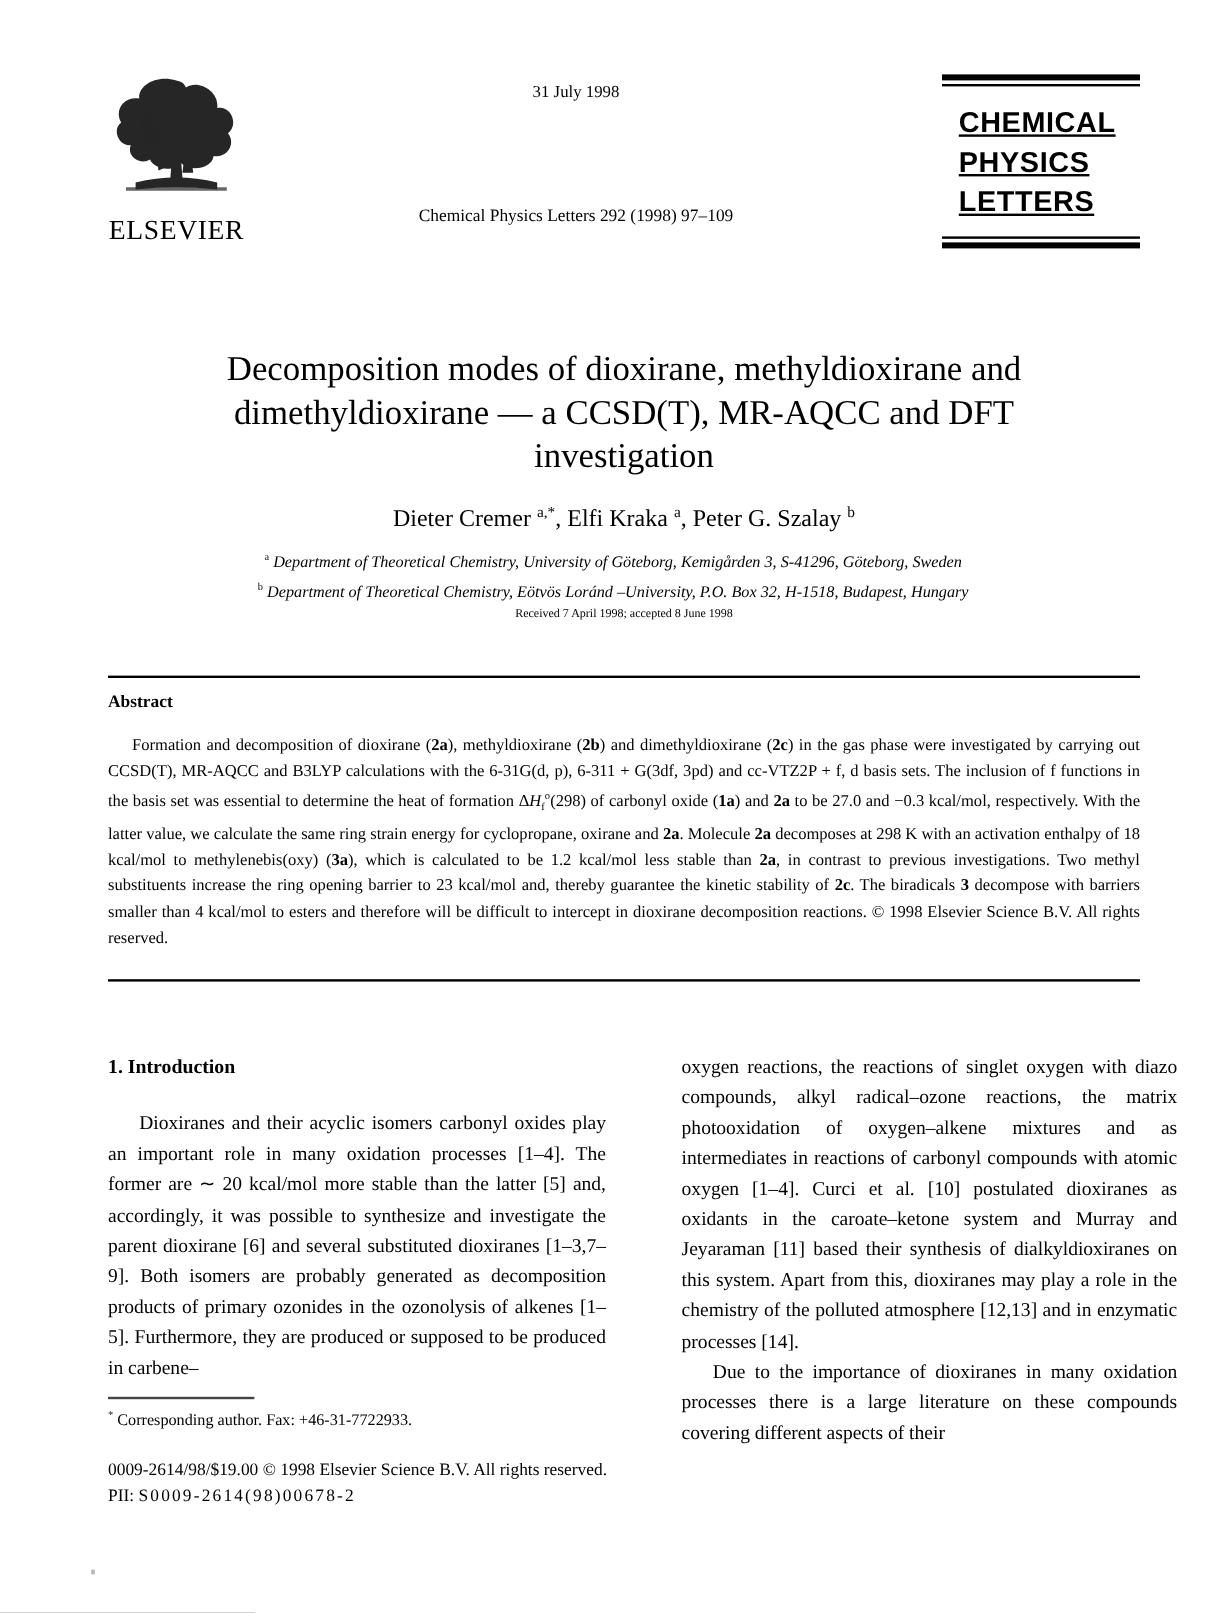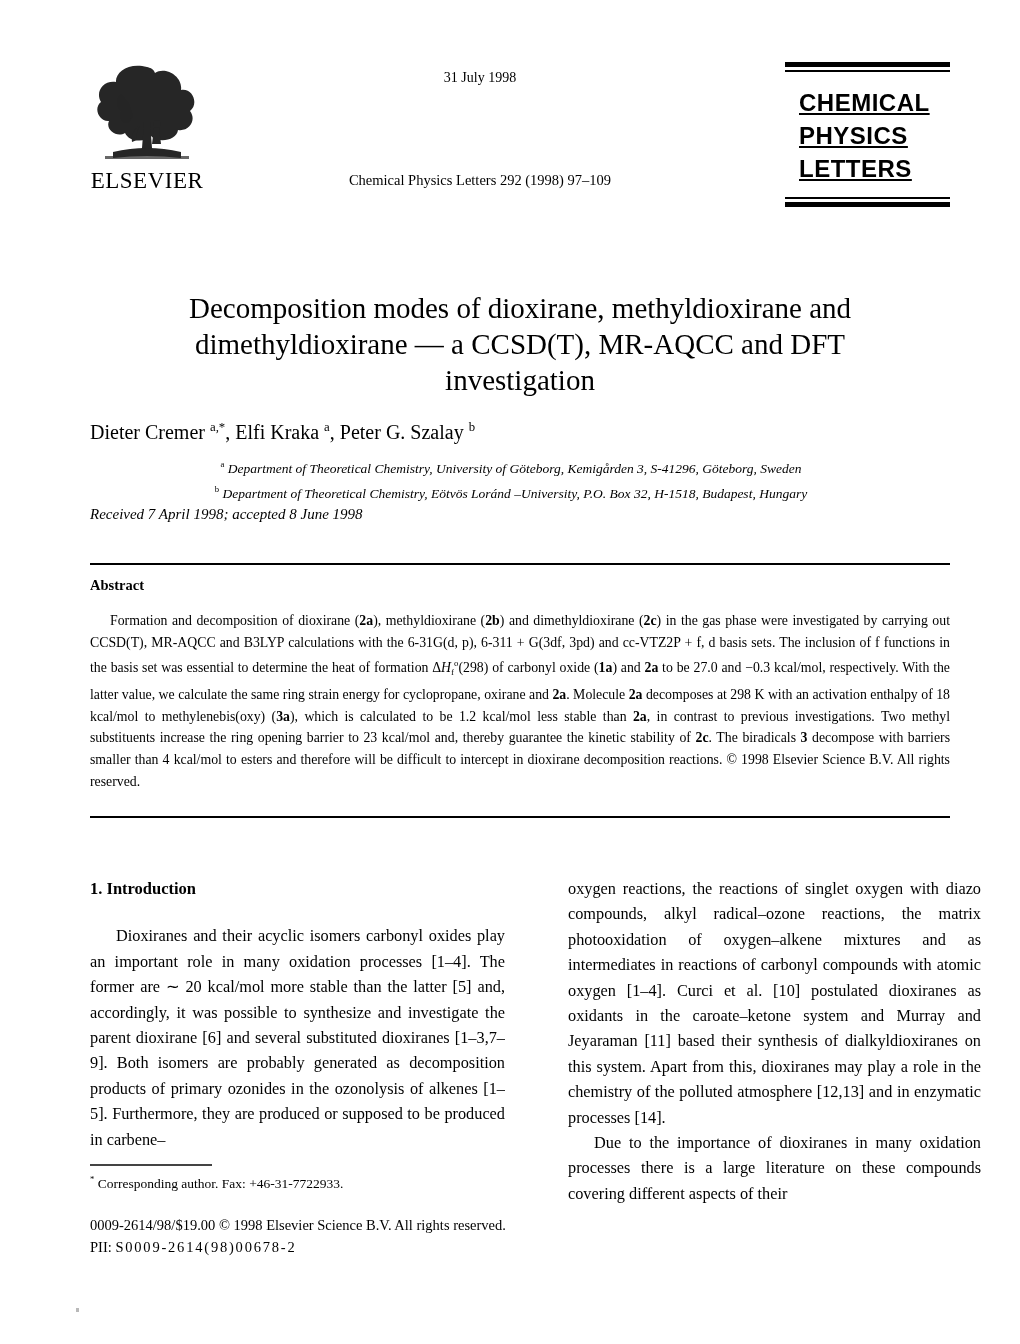--- a/index.html
+++ b/index.html
@@ -13,42 +13,42 @@
     overflow:hidden;
   }
   .abs { position:absolute; }
 
   
   .header-center { left:90px; width:780px; text-align:center; }
   .header-date { top:70px; font-size:14px; }
   .header-ref  { top:172px; font-size:14.5px; }
 
   .elsevier-logo { left:88px; top:64px; width:118px; text-align:center; }
-  .elsevier-logo .wordmark { font-size:23px; letter-spacing:.5px; margin-top:0; }
+  .elsevier-logo .wordmark { font-size:23px; letter-spacing:.5px; margin-top:10px; }
 
   .journal-logo { left:785px; top:62px; width:165px;text-decoration:underline; }
   .jl-bar-thick { height:5px; background:#000; }
   .jl-bar-thin  { height:2px; background:#000; margin-top:3px; }
   .jl-bar-thin2 { height:2px; background:#000; }
   .jl-bar-thick2{ height:5px; background:#000; margin-top:3px; }
   .jl-text { padding:14px 0 12px 14px; }
   .jl-line {
     font-family:"Liberation Sans", sans-serif;
     font-weight:700; font-size:24px; line-height:33px;
     letter-spacing:.5px;
   }
 
   
   .title-block { left:90px; top:290px; width:860px; text-align:center;
                  font-size:29px; line-height:36px; }
-  .authors { left:90px; top:420px; width:860px; font-size:20px; }
+  .authors { left:90px; top:420px; width:860px; text-align:center; font-size:20px; }
   .affils  { left:81px; top:454px; width:860px; text-align:center;
              font-size:13.5px; line-height:20px; }
   .affil-text { font-style:italic; }
-  .received { left:90px; top:506px; width:860px; font-size:15px;font-style:italic; }
+  .received { left:90px; top:506px; width:860px; text-align:center; font-size:10px; }
 
   .sup { vertical-align:super; font-size:64%; }
   .sub { vertical-align:sub;  font-size:64%; }
 
   .rule { left:90px; width:860px; height:2px; background:#000; }
   .rule-1 { top:563px; }
   .rule-2 { top:816px; }
 
   .abstract-heading { left:90px; top:577px; font-size:14.5px; font-weight:700; }
   .abstract-body {

